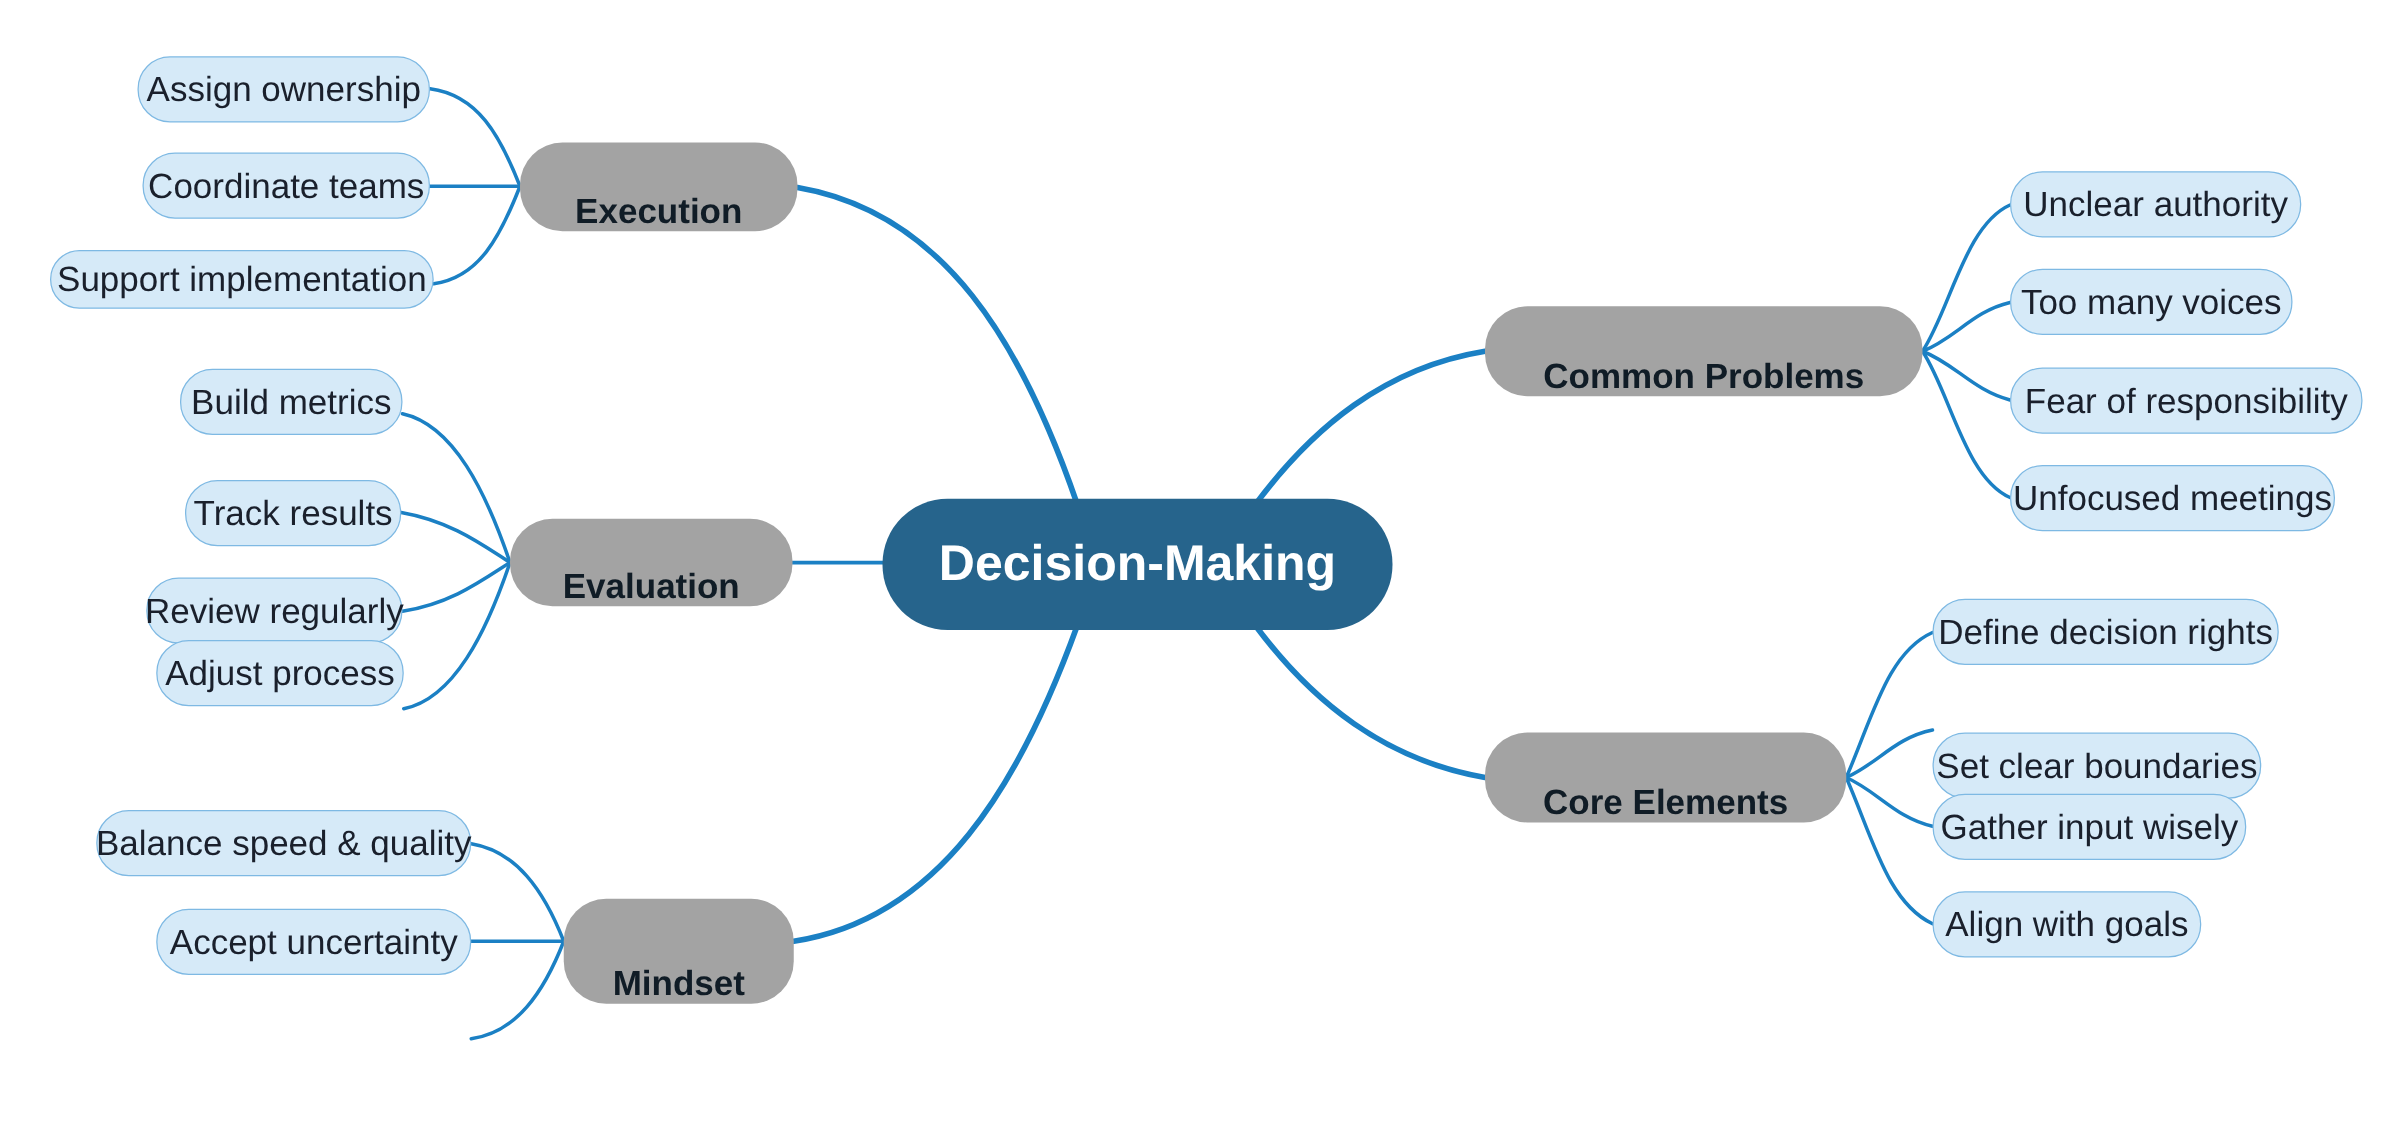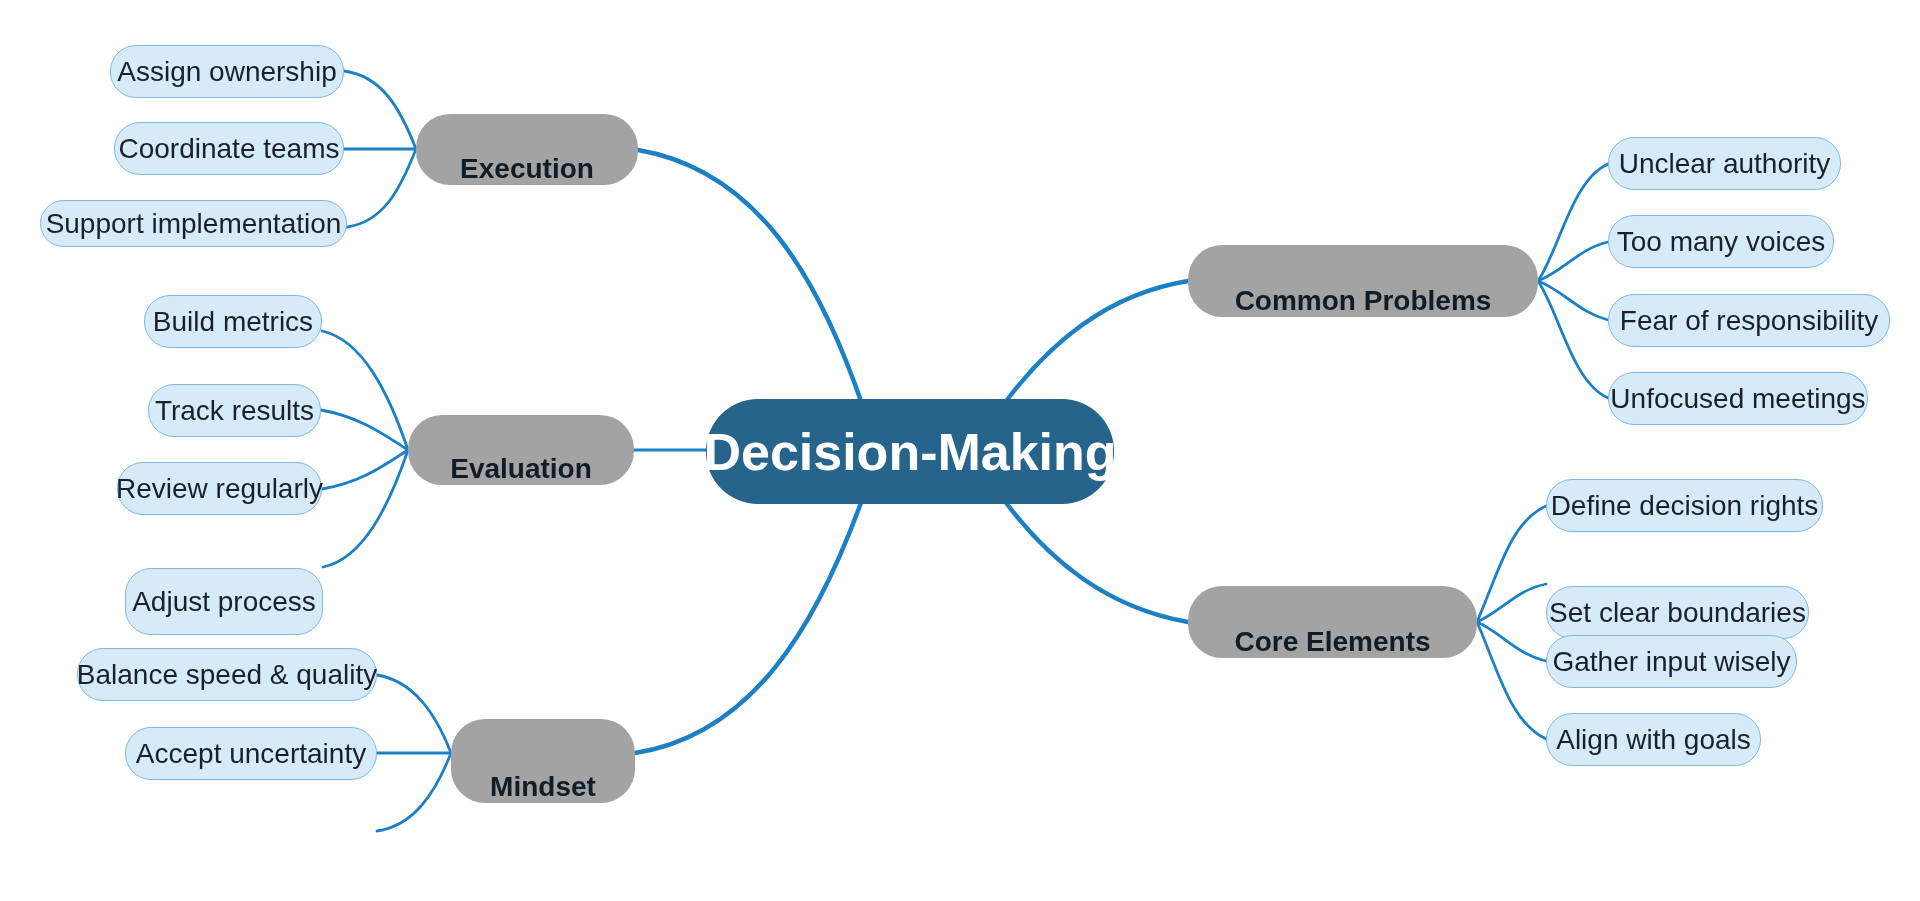--- a/index.html
+++ b/index.html
@@ -2,21 +2,21 @@
 <html><head>
 <meta charset="utf-8">
 <style>
   html,body{margin:0;padding:0;background:#ffffff;width:1920px;height:901px;overflow:hidden;
     font-family:"Liberation Sans","DejaVu Sans",sans-serif;}
   .stage{position:relative;width:1920px;height:901px;background:#ffffff;}
   .edges{position:absolute;left:0;top:0;z-index:1;}
   .node{position:absolute;z-index:2;display:flex;align-items:center;justify-content:center;
     box-sizing:border-box;text-align:center;white-space:nowrap;cursor:default;}
   .node-center{background:#26648C;border-radius:52px;color:#ffffff;
-    font-size:52px;font-weight:700;letter-spacing:0px;}
+    font-size:40px;font-weight:700;letter-spacing:0px;}
   .node-branch{background:#a3a3a3;border-radius:34px;color:#101C26;
     font-size:28px;font-weight:700;align-items:flex-end;}
   .node-leaf{background:#D6EAF8;border:1.5px solid #7EB9E3;border-radius:26px;color:#1A202C;
     font-size:28px;font-weight:500;}
   .label{pointer-events:none;}
 </style>
 </head>
 <body>
 
 <div class="stage">
@@ -92,21 +92,21 @@
 
   <div class="node node-leaf" style="left:144px;top:295px;width:178px;height:53px">
     <span class="label">Build metrics</span>
   </div>
   <div class="node node-leaf" style="left:148px;top:384px;width:173px;height:53px">
     <span class="label">Track results</span>
   </div>
   <div class="node node-leaf" style="left:117px;top:462px;width:205px;height:53px">
     <span class="label">Review regularly</span>
   </div>
-  <div class="node node-leaf" style="left:125px;top:568px;width:198px;height:67px">
+  <div class="node node-leaf" style="left:125px;top:512px;width:198px;height:53px">
     <span class="label">Adjust process</span>
   </div>
 
   <div class="node node-leaf" style="left:77px;top:648px;width:300px;height:53px">
     <span class="label">Balance speed &amp; quality</span>
   </div>
   <div class="node node-leaf" style="left:125px;top:727px;width:252px;height:53px">
     <span class="label">Accept uncertainty</span>
   </div>
 

